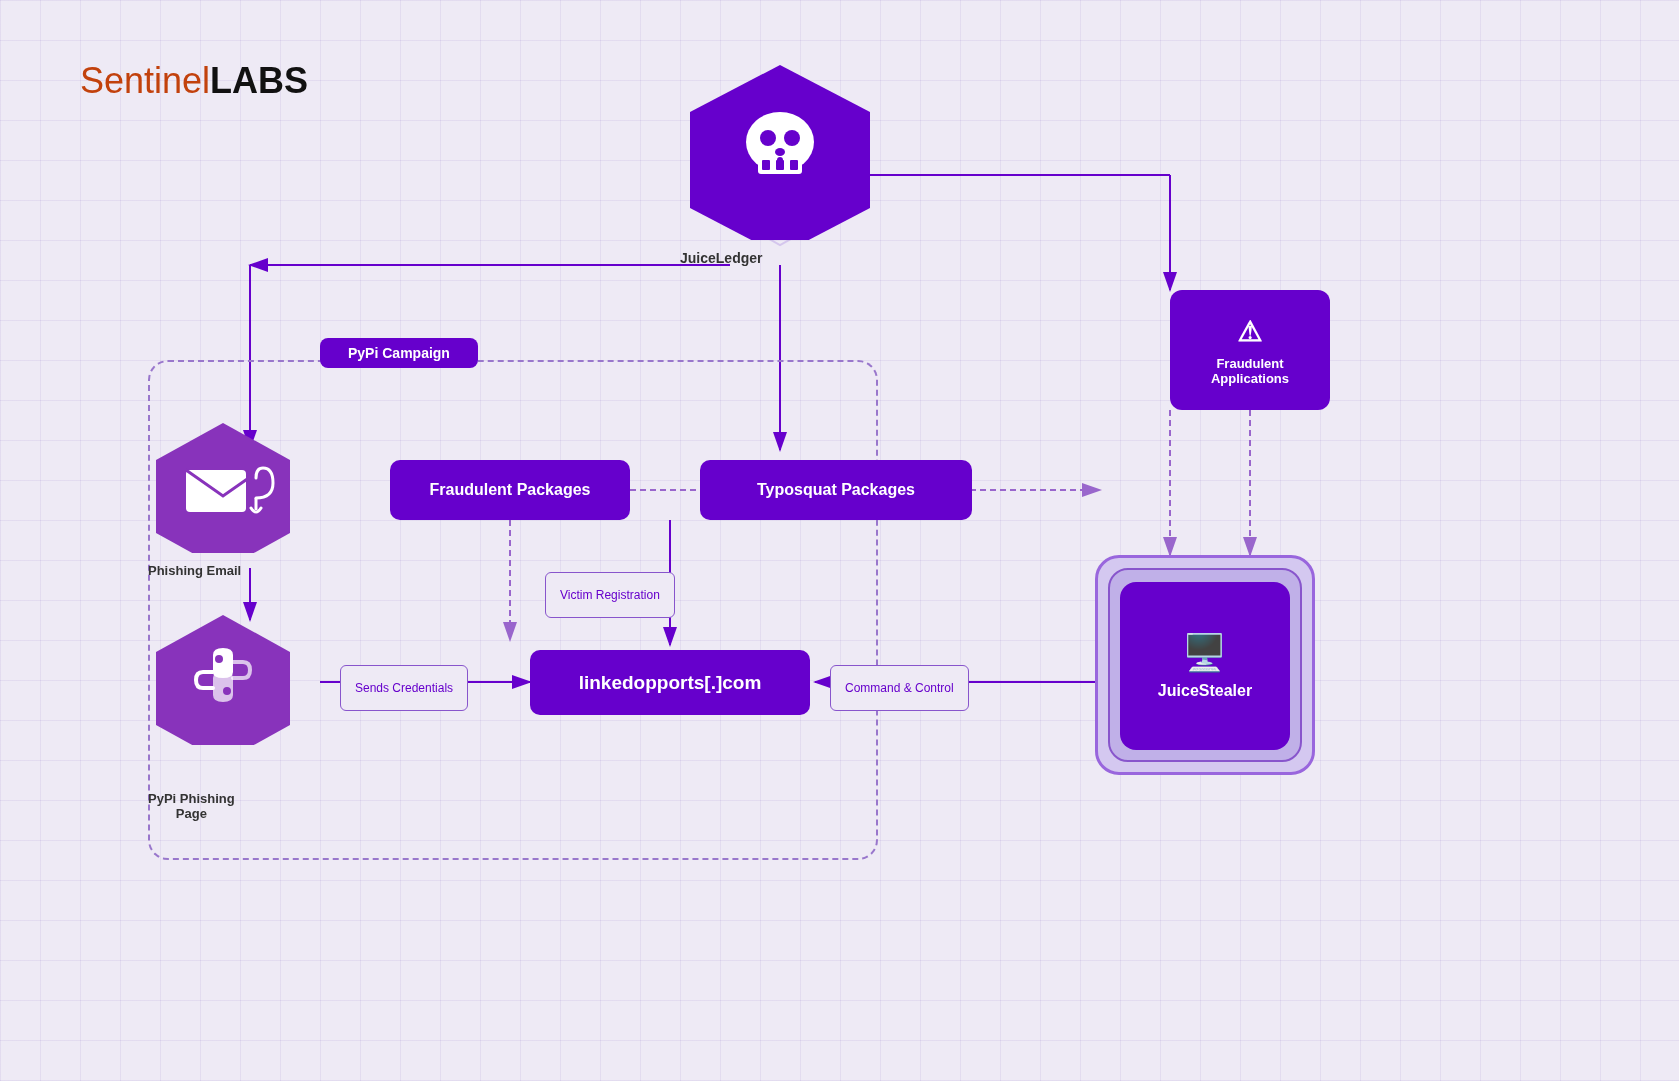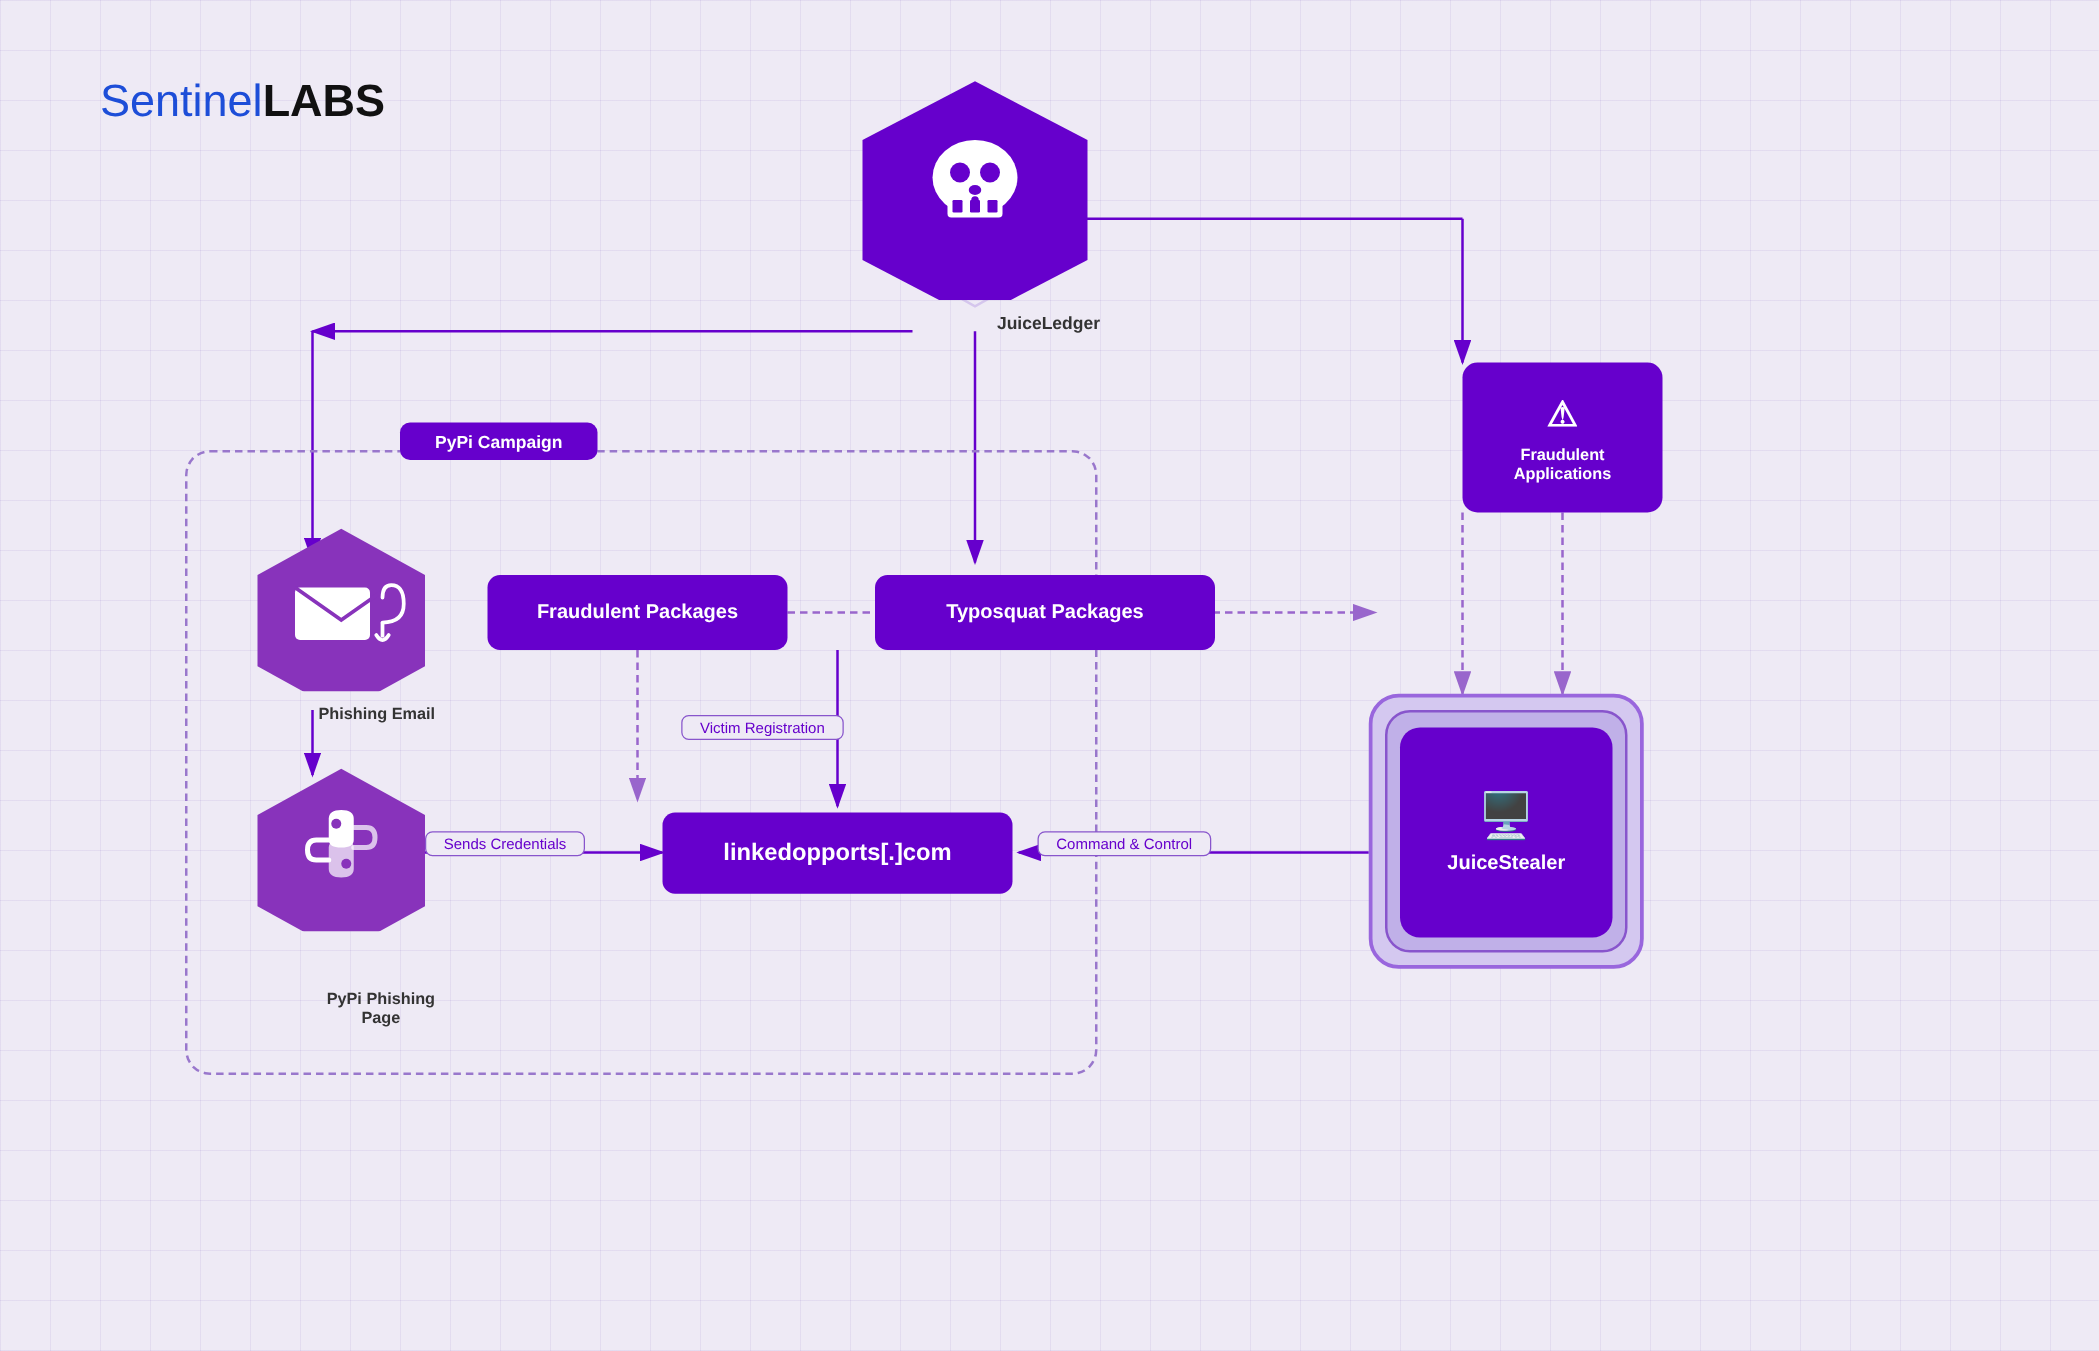--- a/index.html
+++ b/index.html
@@ -28,21 +28,21 @@
     .logo {
       position: absolute;
       top: 60px;
       left: 80px;
       font-size: 36px;
       font-weight: 700;
       color: #111;
       z-index: 10;
     }
     .logo span {
-      color: #1d4ed8;
+      color: #c2410c;
       font-weight: 400;
     }
     .logo strong {
       font-weight: 900;
     }
 
     
     .diagram-svg {
       position: absolute;
       top: 0;
@@ -51,21 +51,21 @@
       height: 1081px;
       z-index: 1;
     }
 
     
     .hex-node {
       position: absolute;
       z-index: 5;
       display: flex;
       flex-direction: column;
-      align-items: flex-end;
+      align-items: flex-start;
       justify-content: center;
     }
 
     
     .hex-juiceledger {
       top: 60px;
       left: 680px;
       width: 200px;
     }
 
@@ -177,21 +177,21 @@
       font-weight: 700;
       font-size: 16px;
     }
 
     
     .label-box {
       position: absolute;
       z-index: 6;
       border: 1.5px solid #8855cc;
       border-radius: 6px;
-      padding: 2px 14px;
+      padding: 15px 14px;
       background: #eeeaf5;
       font-size: 12px;
       color: #6600cc;
       font-weight: 500;
       white-space: nowrap;
     }
 
     
     .label-pypi-campaign {
       top: 338px;

